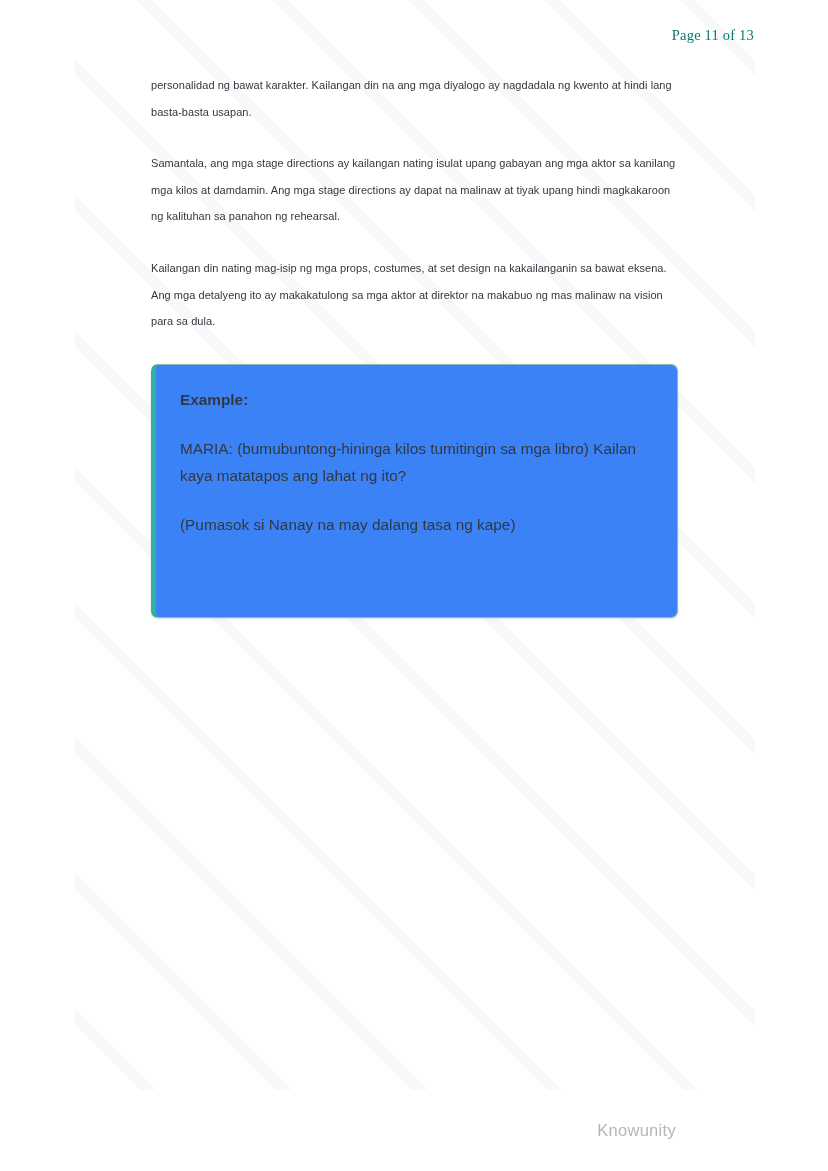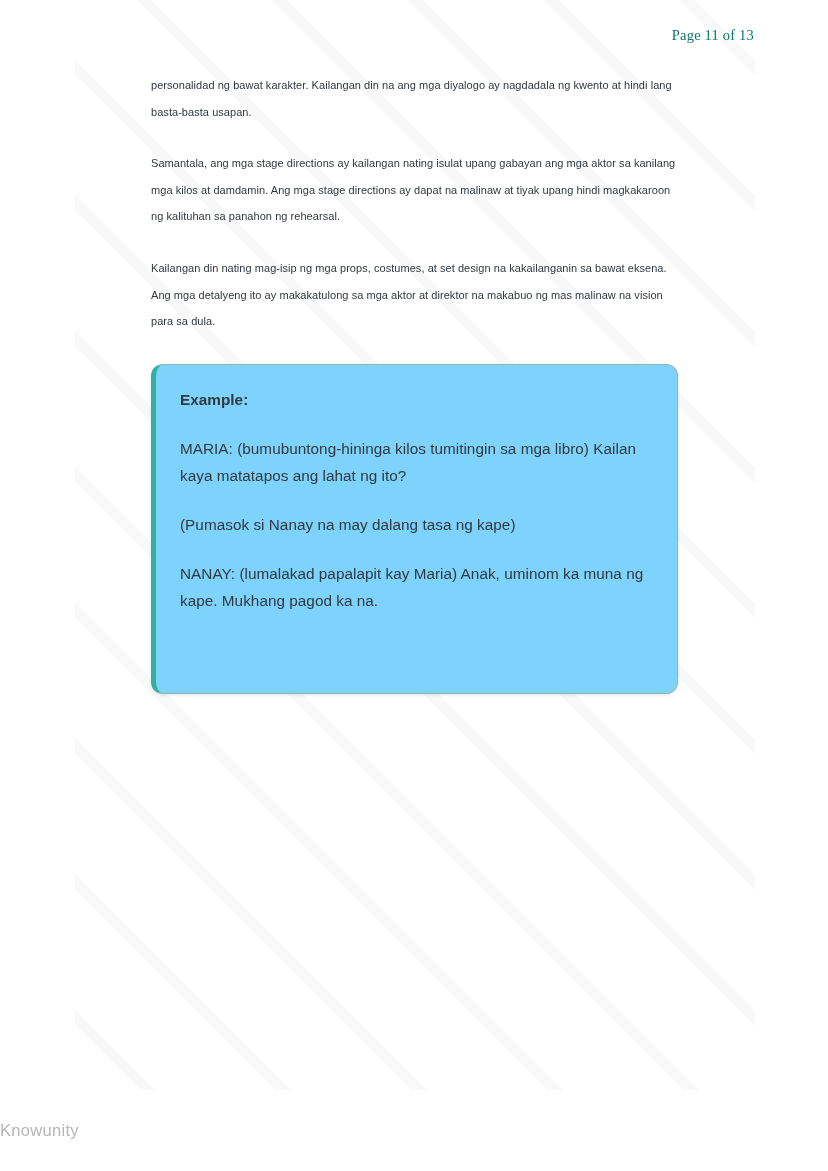--- a/index.html
+++ b/index.html
@@ -63,26 +63,26 @@
     width: 530px;
   }
   .body-para.wide { width: 532px; }
 
   
   .example-box {
     position: relative;
     margin-top: 29px;
     width: 527px;
     box-sizing: border-box;
-    background: #7dd3fc;
+    background: #3b82f6;
     border-top: 1.6px solid #93b5b2;
     border-right: 1.6px solid #93b5b2;
     border-bottom: 1.6px solid #93b5b2;
     border-left: 5px solid #34b0a0;
-    border-radius: 12px;
+    border-radius: 7px;
     padding: 22px 25px 26px 24px;
     box-shadow: 0 1px 3px rgba(70,90,95,0.16);
   }
 
   .example-title {
     margin: 0 0 23px 0;
     font-size: 15.4px;
     font-weight: bold;
     color: #2c3a44;
     letter-spacing: 0.1px;
@@ -100,21 +100,21 @@
   .scene-block { white-space: pre-line; }
 
   .box-spacer { height: 30px; }
 
   
   .page-footer {
     position: absolute;
     left: 0;
     top: 1121px;
     width: 676px;
-    text-align: left;
+    text-align: right;
     font-size: 16.5px;
     color: #b5b5ba;
     letter-spacing: 0.3px;
   }
 </style>
 </head>
 <body>
 
 <div class="page-sheet"></div>
 
@@ -123,19 +123,18 @@
 <div class="content">
 
   <p class="body-para">personalidad ng bawat karakter. Kailangan din na ang mga diyalogo ay nagdadala ng kwento at hindi lang basta-basta usapan.</p>
   <p class="body-para wide">Samantala, ang mga stage directions ay kailangan nating isulat upang gabayan ang mga aktor sa kanilang mga kilos at damdamin. Ang mga stage directions ay dapat na malinaw at tiyak upang hindi magkakaroon ng kalituhan sa panahon ng rehearsal.</p>
   <p class="body-para wide">Kailangan din nating mag-isip ng mga props, costumes, at set design na kakailanganin sa bawat eksena. Ang mga detalyeng ito ay makakatulong sa mga aktor at direktor na makabuo ng mas malinaw na vision para sa dula.</p>
 
   <div class="example-box">
     <p class="example-title">Example:</p>
     <p>MARIA: (bumubuntong-hininga kilos tumitingin sa mga libro) Kailan kaya matatapos ang lahat ng ito?</p>
     <p>(Pumasok si Nanay na may dalang tasa ng kape)</p>
-    <p>NANAY: (lumalakad papalapit kay Maria) Anak, uminom ka muna ng kape. Mukhang pagod ka na.</p>
     <div class="box-spacer"></div>
   </div>
 
 </div>
 
 <div class="page-footer">Knowunity</div>
 
 </body></html>

